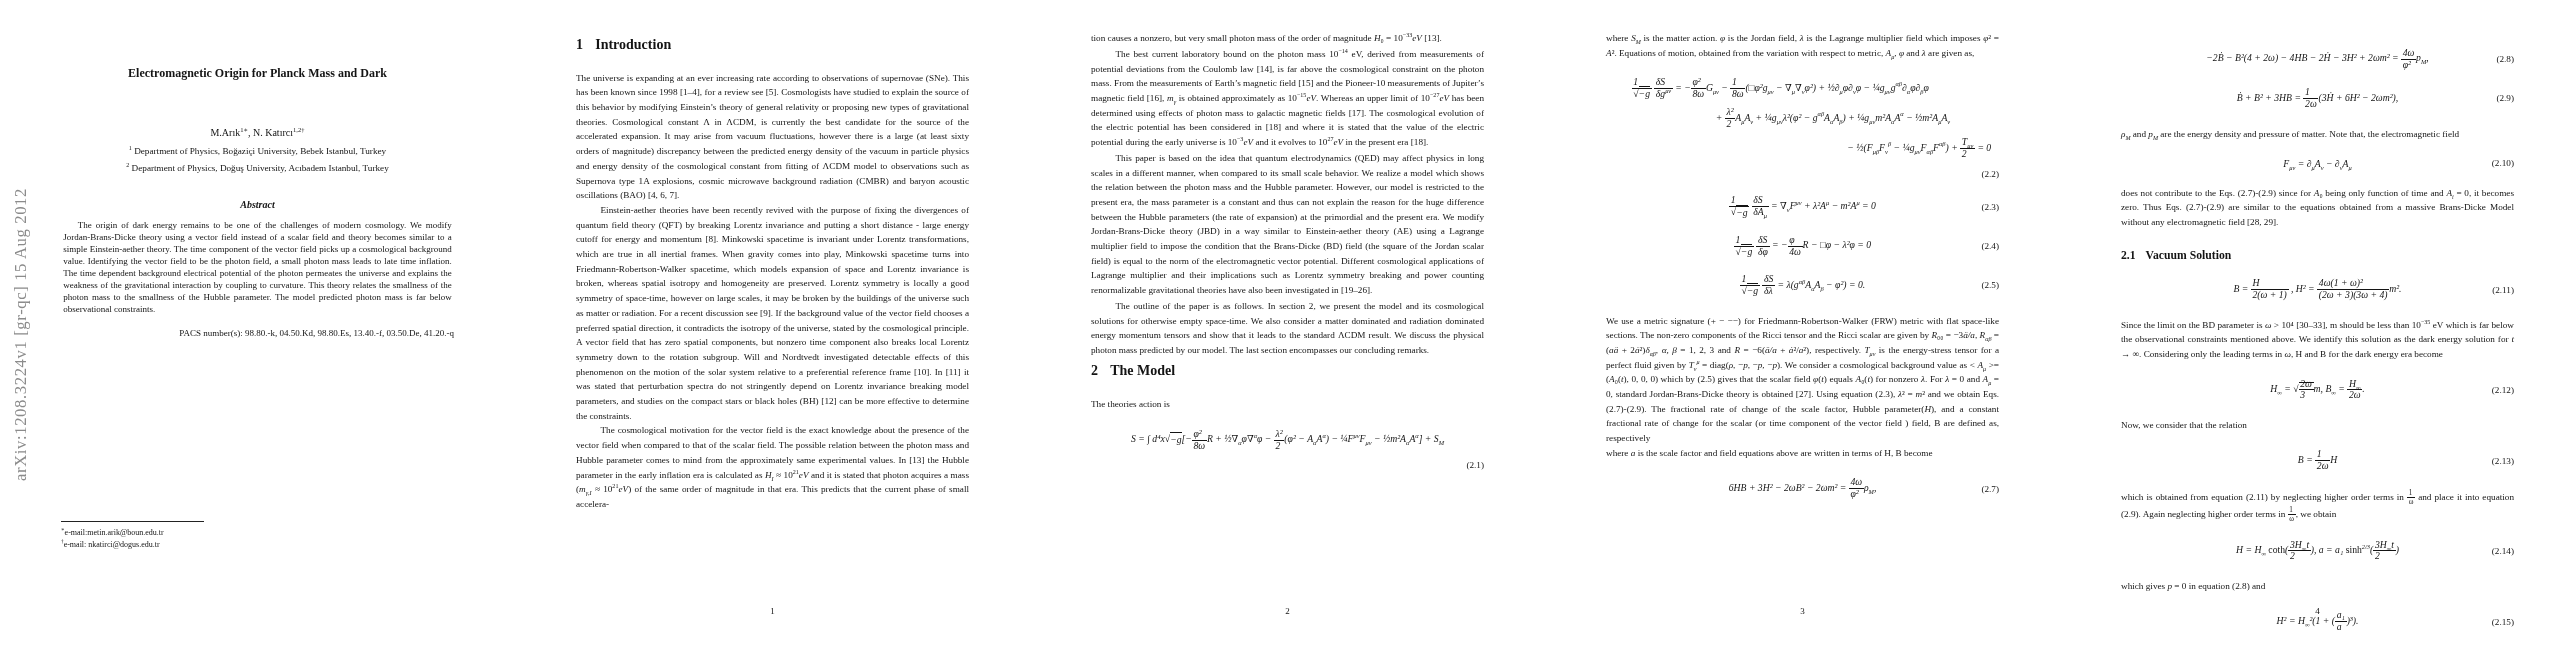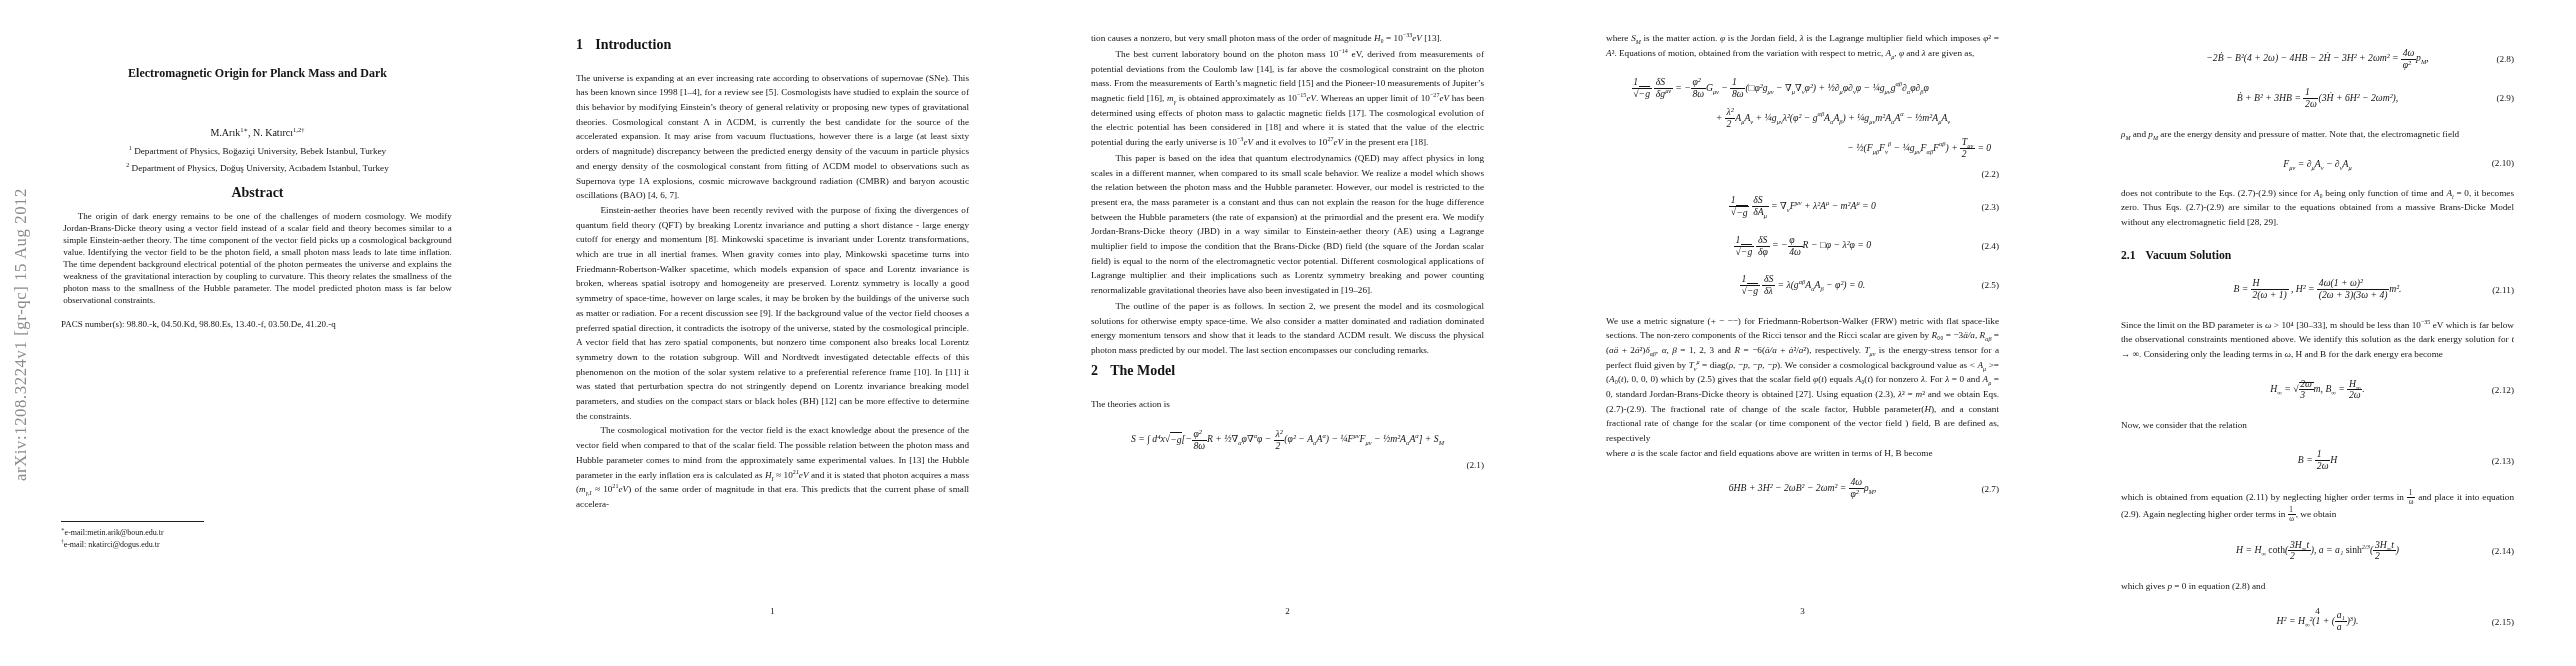--- a/index.html
+++ b/index.html
@@ -37,23 +37,23 @@
   .pagenum { position:absolute; bottom:51px; left:0; right:0; text-align:center; font-size:9px; }
 
   
   .arxiv { position:absolute; left:-183px; top:325px; width:406px; height:19px; line-height:19px;
            text-align:center; transform:rotate(-90deg); color:#8b8b8b; font-size:16.7px; letter-spacing:0.6px; white-space:nowrap; }
   .ttl { text-align:center; font-size:12px; font-weight:bold; line-height:1.2; }
   .ttl1 { padding-top:66px; }
   .ttl2 { margin-top:11px; }
   .authors { text-align:center; margin-top:47px; font-size:10px; }
   .affil { text-align:center; margin-top:7.2px; font-size:9.2px; }
-  .abshead { text-align:center; margin-top:12px; font-size:14px; font-weight:bold; }
+  .abshead { text-align:center; margin-top:26px; font-size:10px; font-weight:bold;font-style:italic; }
   .abs { margin:9px 2.2px 0 2.2px; font-size:9px; line-height:12px; text-indent:14.5px; }
-  .pacs { margin-top:13.3px; font-size:9px; text-align:left; }
+  .pacs { margin-top:13.3px; font-size:9px; text-align:right; }
   .fnrule { position:absolute; left:61px; bottom:145px; width:143px; border-top:0.6px solid #222; }
   .fn { position:absolute; left:61px; font-size:8px; }
   .fn1 { bottom:130px; }
   .fn2 { bottom:118px; }
 </style>
 </head>
 <body>
 
 <div class="canvas">
 

